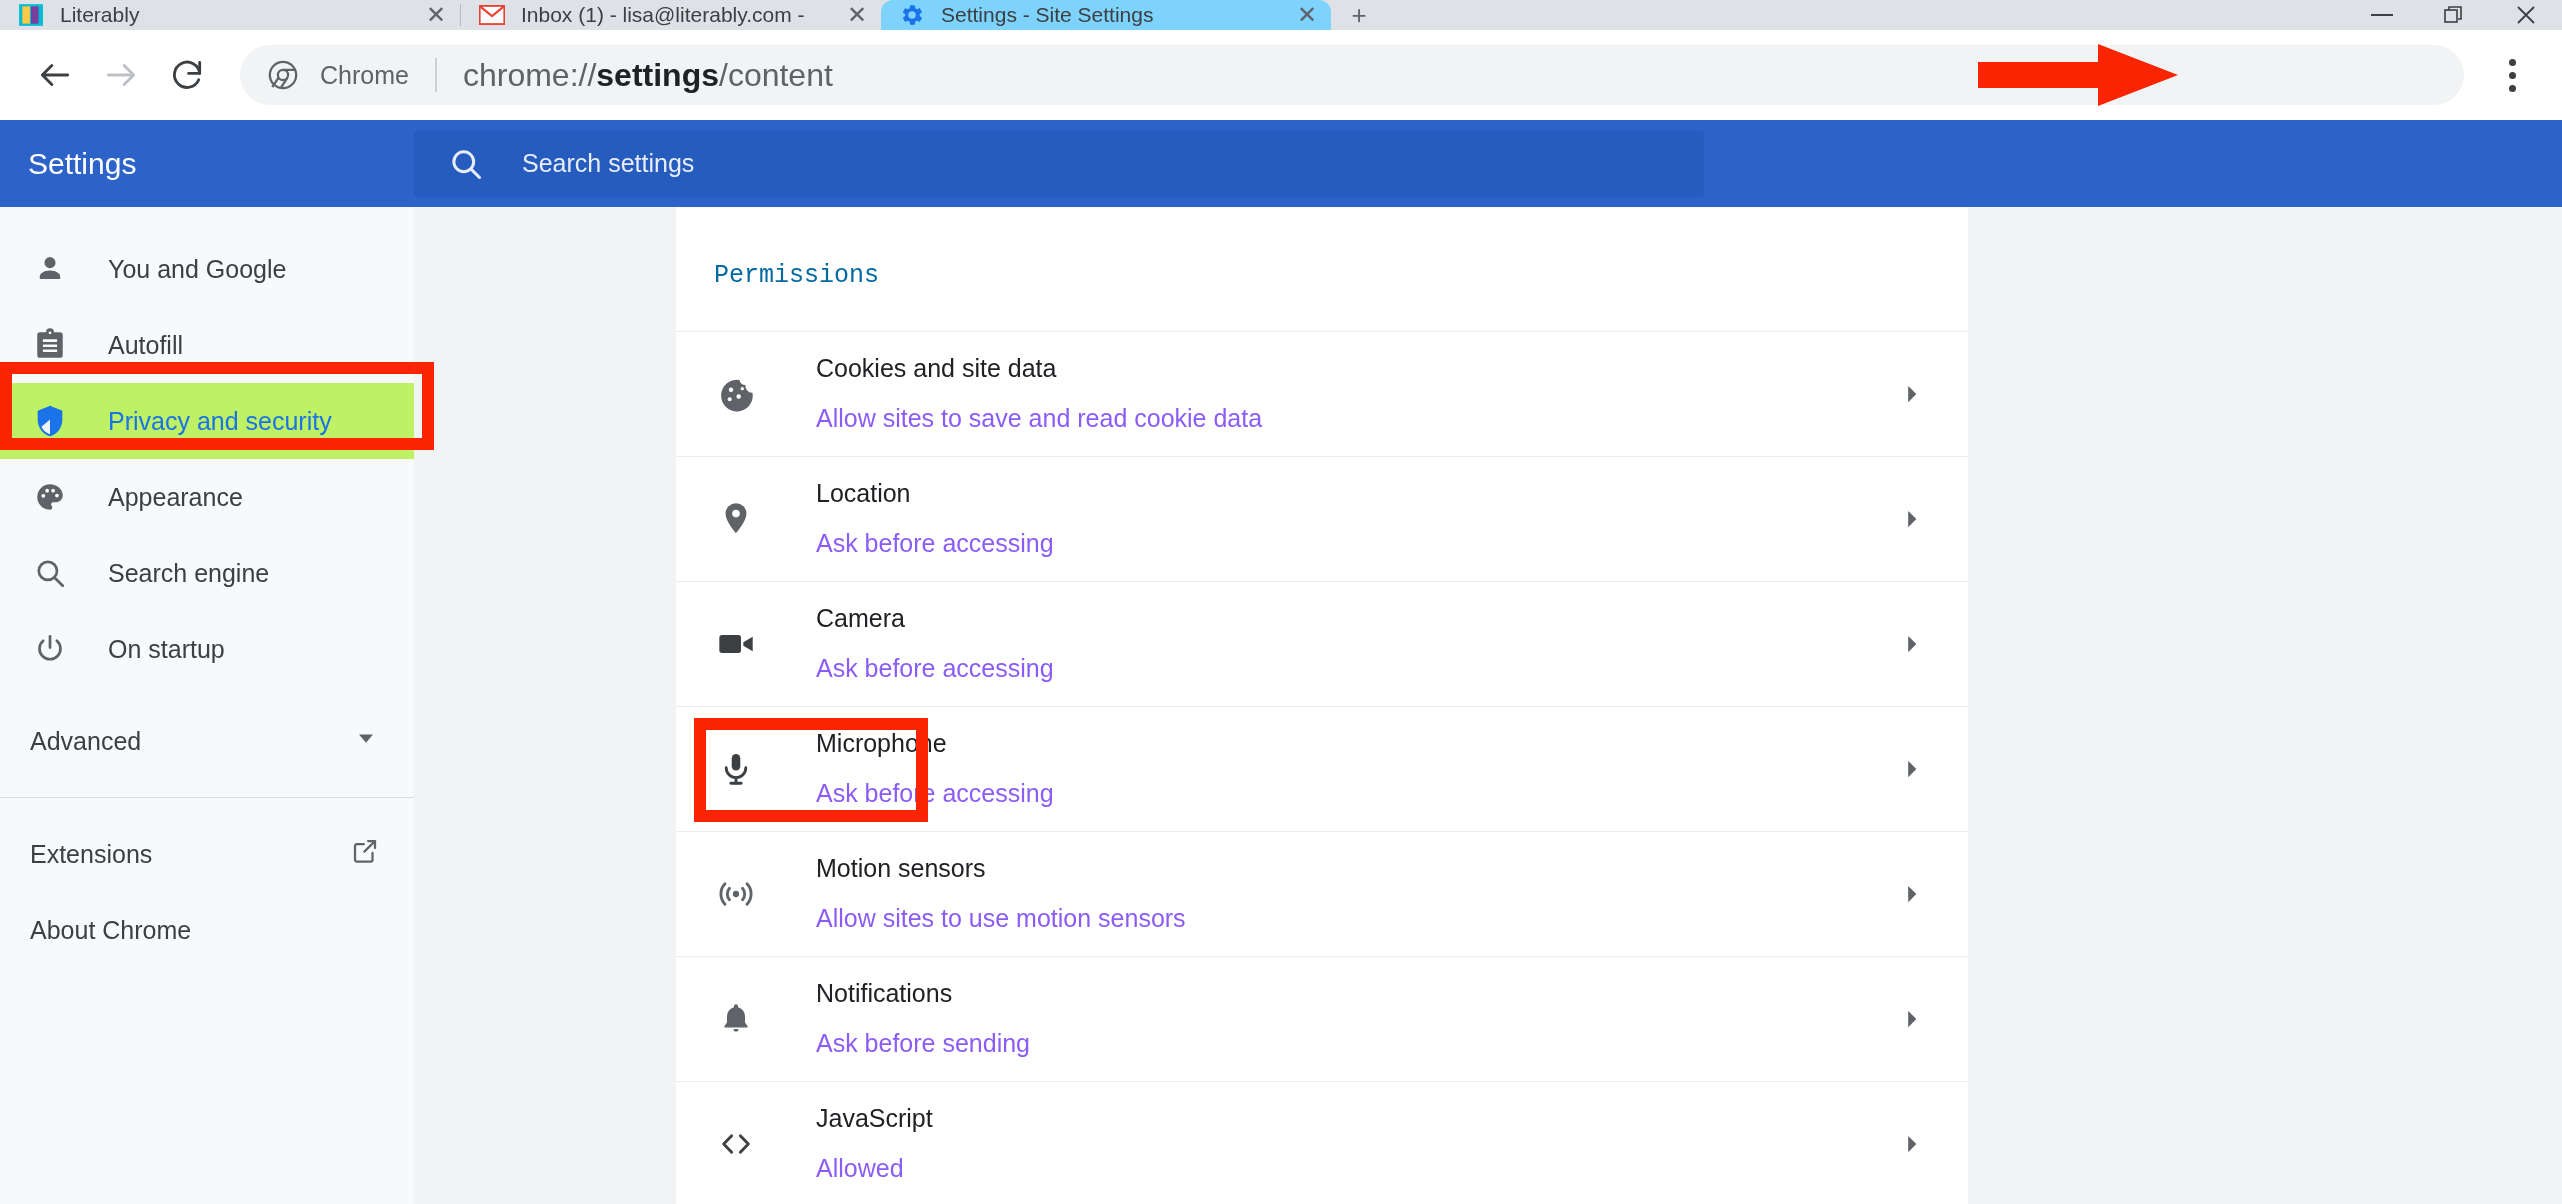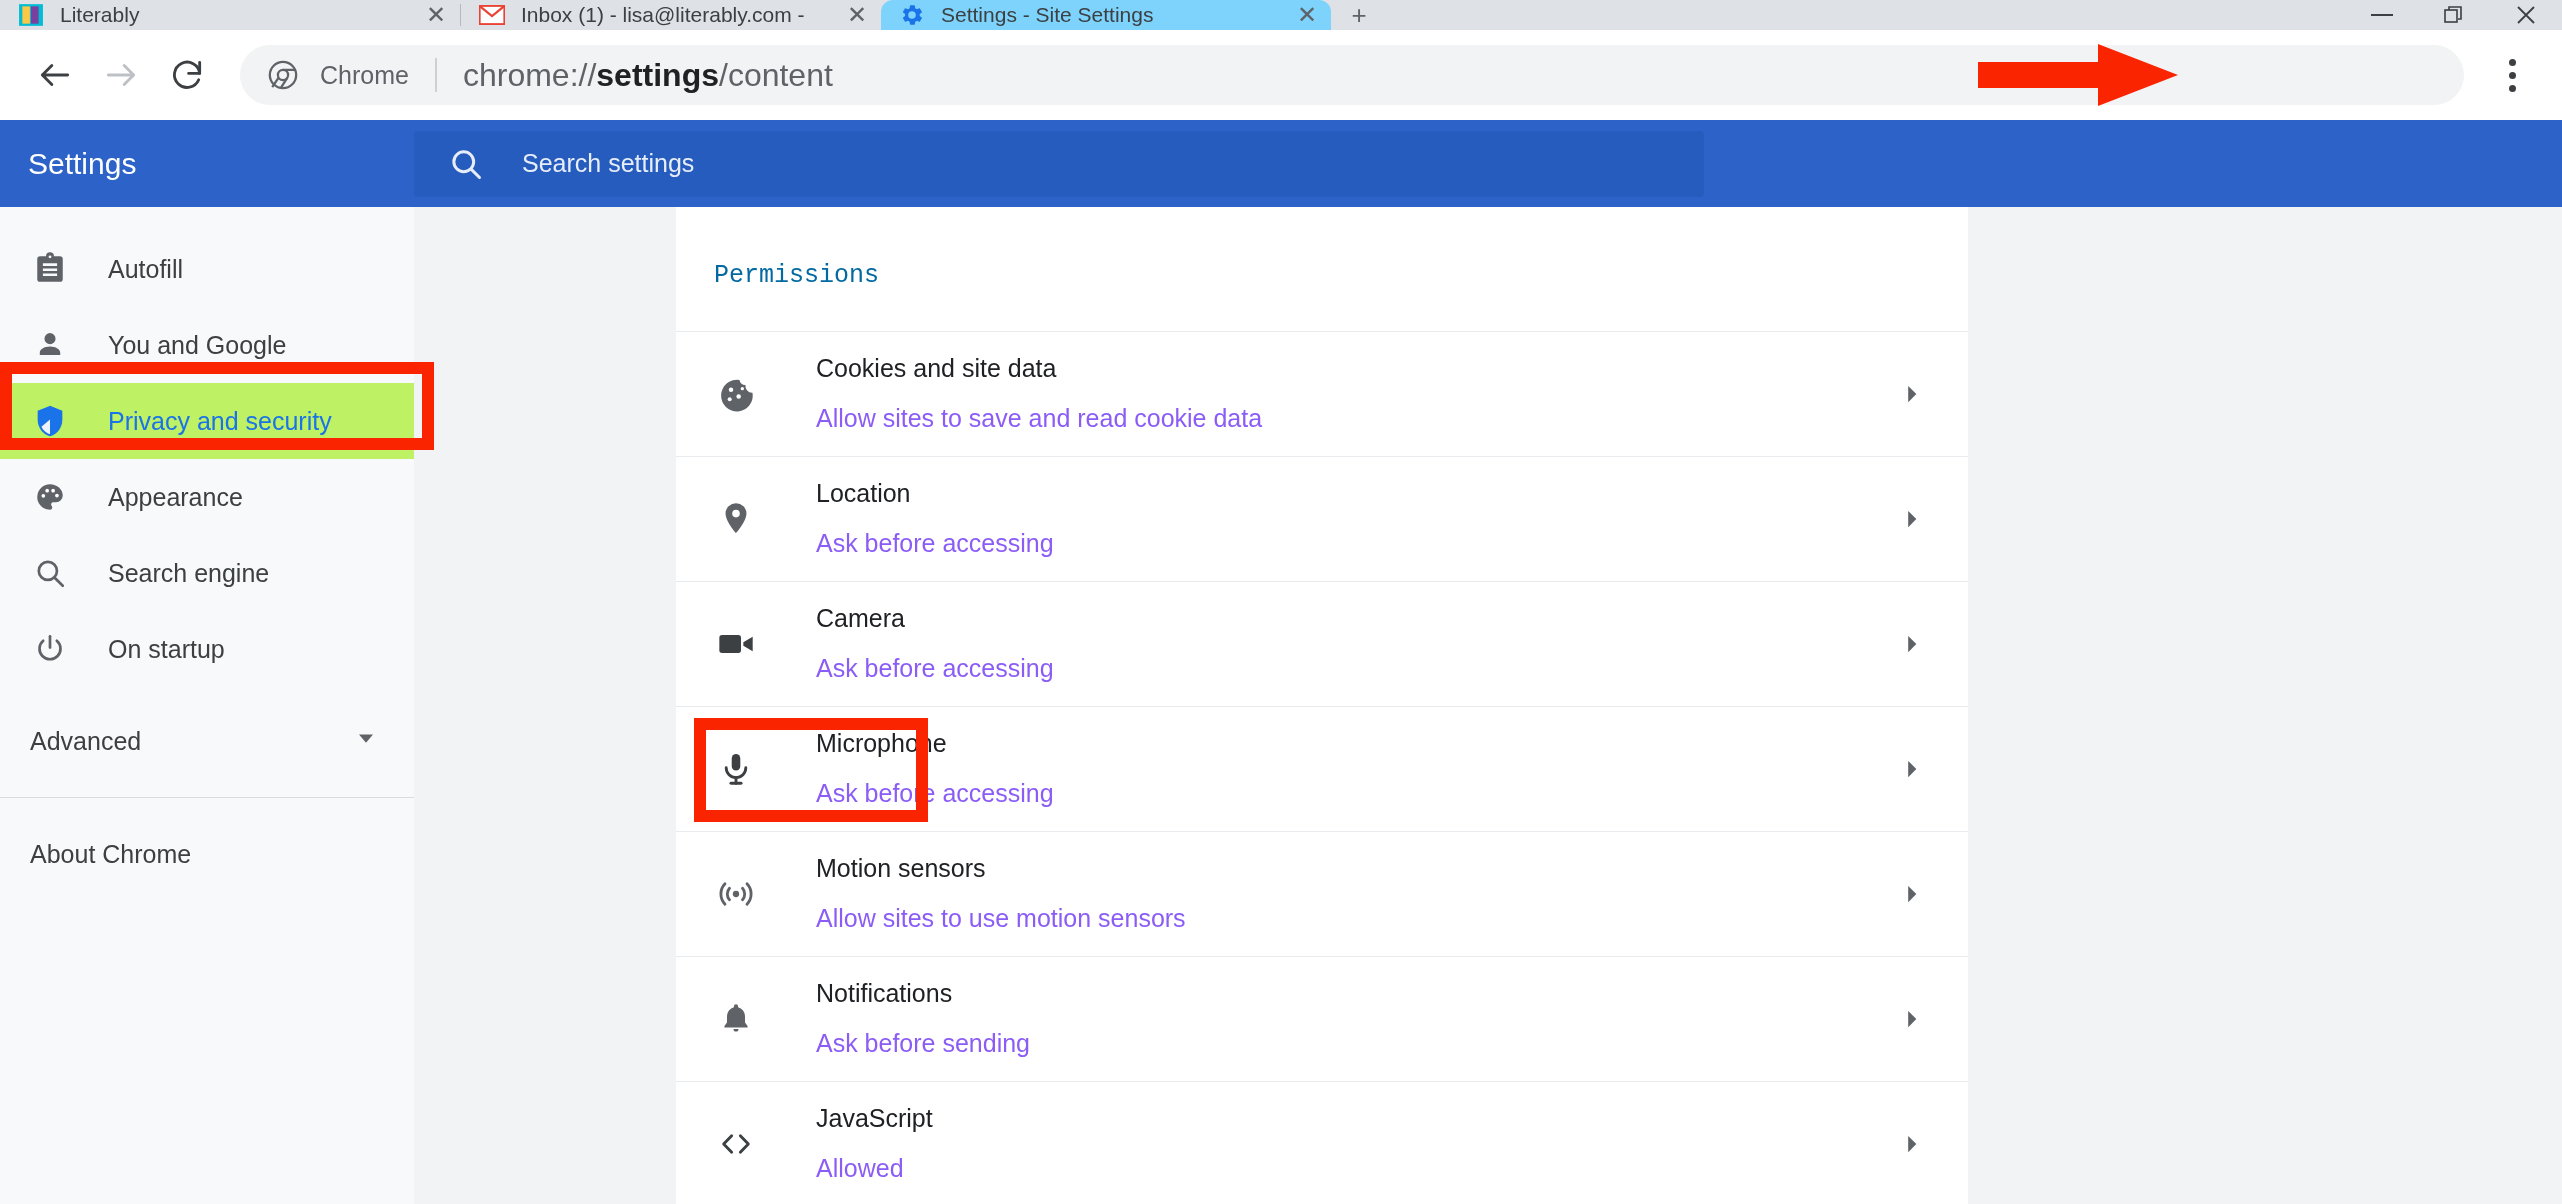--- a/index.html
+++ b/index.html
@@ -347,34 +347,34 @@
   </div>
 </div>
 
 <div class="page-bg"></div>
 
 <div class="sidebar">
 
   <div class="side-item">
     <span class="side-icon">
       <svg width="34" height="34" viewBox="0 0 24 24" fill="#5f6368">
-        <path d="M19 3h-4.2a2.8 2.8 0 0 0-5.6 0H5a2 2 0 0 0-2 2v14a2 2 0 0 0 2 2h14a2 2 0 0 0 2-2V5a2 2 0 0 0-2-2zm-7-.6a1 1 0 1 1-1 1 1 1 0 0 1 1-1zM17 17H7v-1.8h10zm0-3.6H7v-1.8h10zm0-3.6H7V8h10z"></path>
-      </svg>
-    </span>
-    <span>Autofill</span>
+        <circle cx="12" cy="7.5" r="3.9"></circle>
+          <path d="M12 13c-4.2 0-7.2 2.1-7.2 4.3V19h14.4v-1.7c0-2.2-3-4.3-7.2-4.3z"></path>
+      </svg>
+    </span>
+    <span>You and Google</span>
   </div>
 
   <div class="side-item">
     <span class="side-icon">
       <svg width="34" height="34" viewBox="0 0 24 24" fill="#5f6368">
-        <circle cx="12" cy="7.5" r="3.9"></circle>
-          <path d="M12 13c-4.2 0-7.2 2.1-7.2 4.3V19h14.4v-1.7c0-2.2-3-4.3-7.2-4.3z"></path>
-      </svg>
-    </span>
-    <span>You and Google</span>
+        <path d="M19 3h-4.2a2.8 2.8 0 0 0-5.6 0H5a2 2 0 0 0-2 2v14a2 2 0 0 0 2 2h14a2 2 0 0 0 2-2V5a2 2 0 0 0-2-2zm-7-.6a1 1 0 1 1-1 1 1 1 0 0 1 1-1zM17 17H7v-1.8h10zm0-3.6H7v-1.8h10zm0-3.6H7V8h10z"></path>
+      </svg>
+    </span>
+    <span>Autofill</span>
   </div>
 
   <div class="side-item selected">
     <span class="side-icon">
       <svg width="34" height="34" viewBox="0 0 24 24">
         <path d="M12 2 4 5.3v5.9c0 5 3.4 9.7 8 10.8 4.6-1.1 8-5.8 8-10.8V5.3z" fill="#1a73e8"></path>
         <path d="M12 2 4 5.3v5.9c0 5 3.4 9.7 8 10.8z" fill="#ffffff" opacity="0.92"></path>
         <path d="M12 2 4 5.3v5.9c0 5 3.4 9.7 8 10.8z" fill="none"></path>
         <path d="M12 2v20c4.6-1.1 8-5.8 8-10.8V5.3z" fill="#1a73e8"></path>
         <path d="M12 2 4 5.3v5.9c0 1.9.5 3.8 1.3 5.4L12 11z" fill="#1a73e8"></path>
@@ -421,20 +421,29 @@
     <span class="grp-label">Advanced</span>
     <span>
       <svg width="28" height="28" viewBox="0 0 24 24" fill="#5f6368">
           <path d="M6 9l6 7 6-7z"></path>
         </svg>
     </span>
   </div>
 
   <div class="side-divider"></div>
 
+  <div class="side-link">
+    <span class="lnk-label">Extensions</span>
+    <span>
+      <svg width="30" height="30" viewBox="0 0 24 24" fill="none" stroke="#5f6368" stroke-width="1.8" stroke-linecap="round" stroke-linejoin="round">
+        <path d="M18 13.5V19a1.5 1.5 0 0 1-1.5 1.5h-11A1.5 1.5 0 0 1 4 19V8a1.5 1.5 0 0 1 1.5-1.5H11"></path>
+        <path d="M14.5 4H20v5.5M20 4l-8.5 8.5"></path>
+      </svg>
+    </span>
+  </div>
 
   <div class="side-link">
     <span class="lnk-label">About Chrome</span>
   </div>
 </div>
 
 <div class="card">
 
   <div class="card-section-title">Permissions</div>
 

